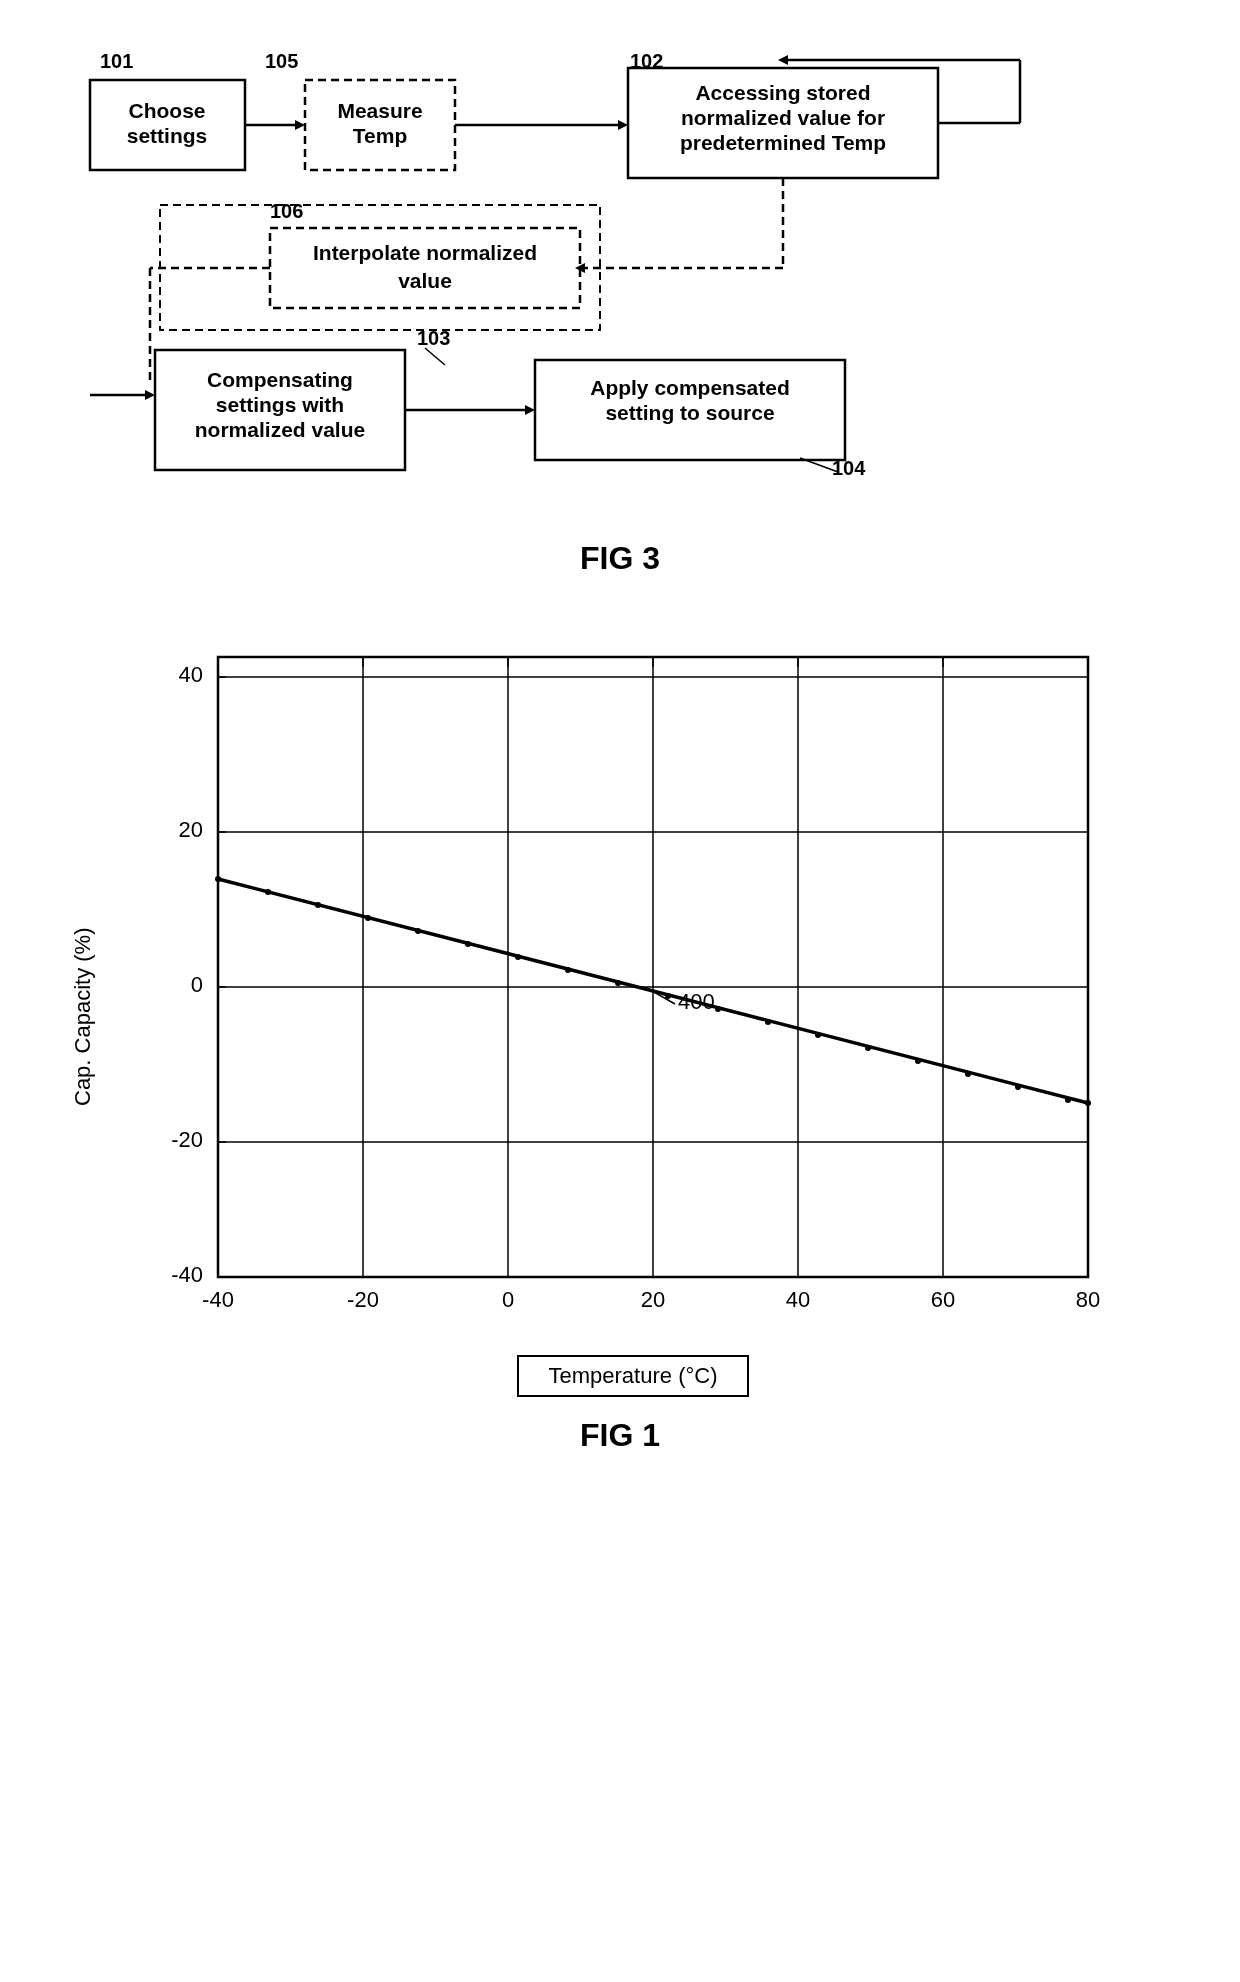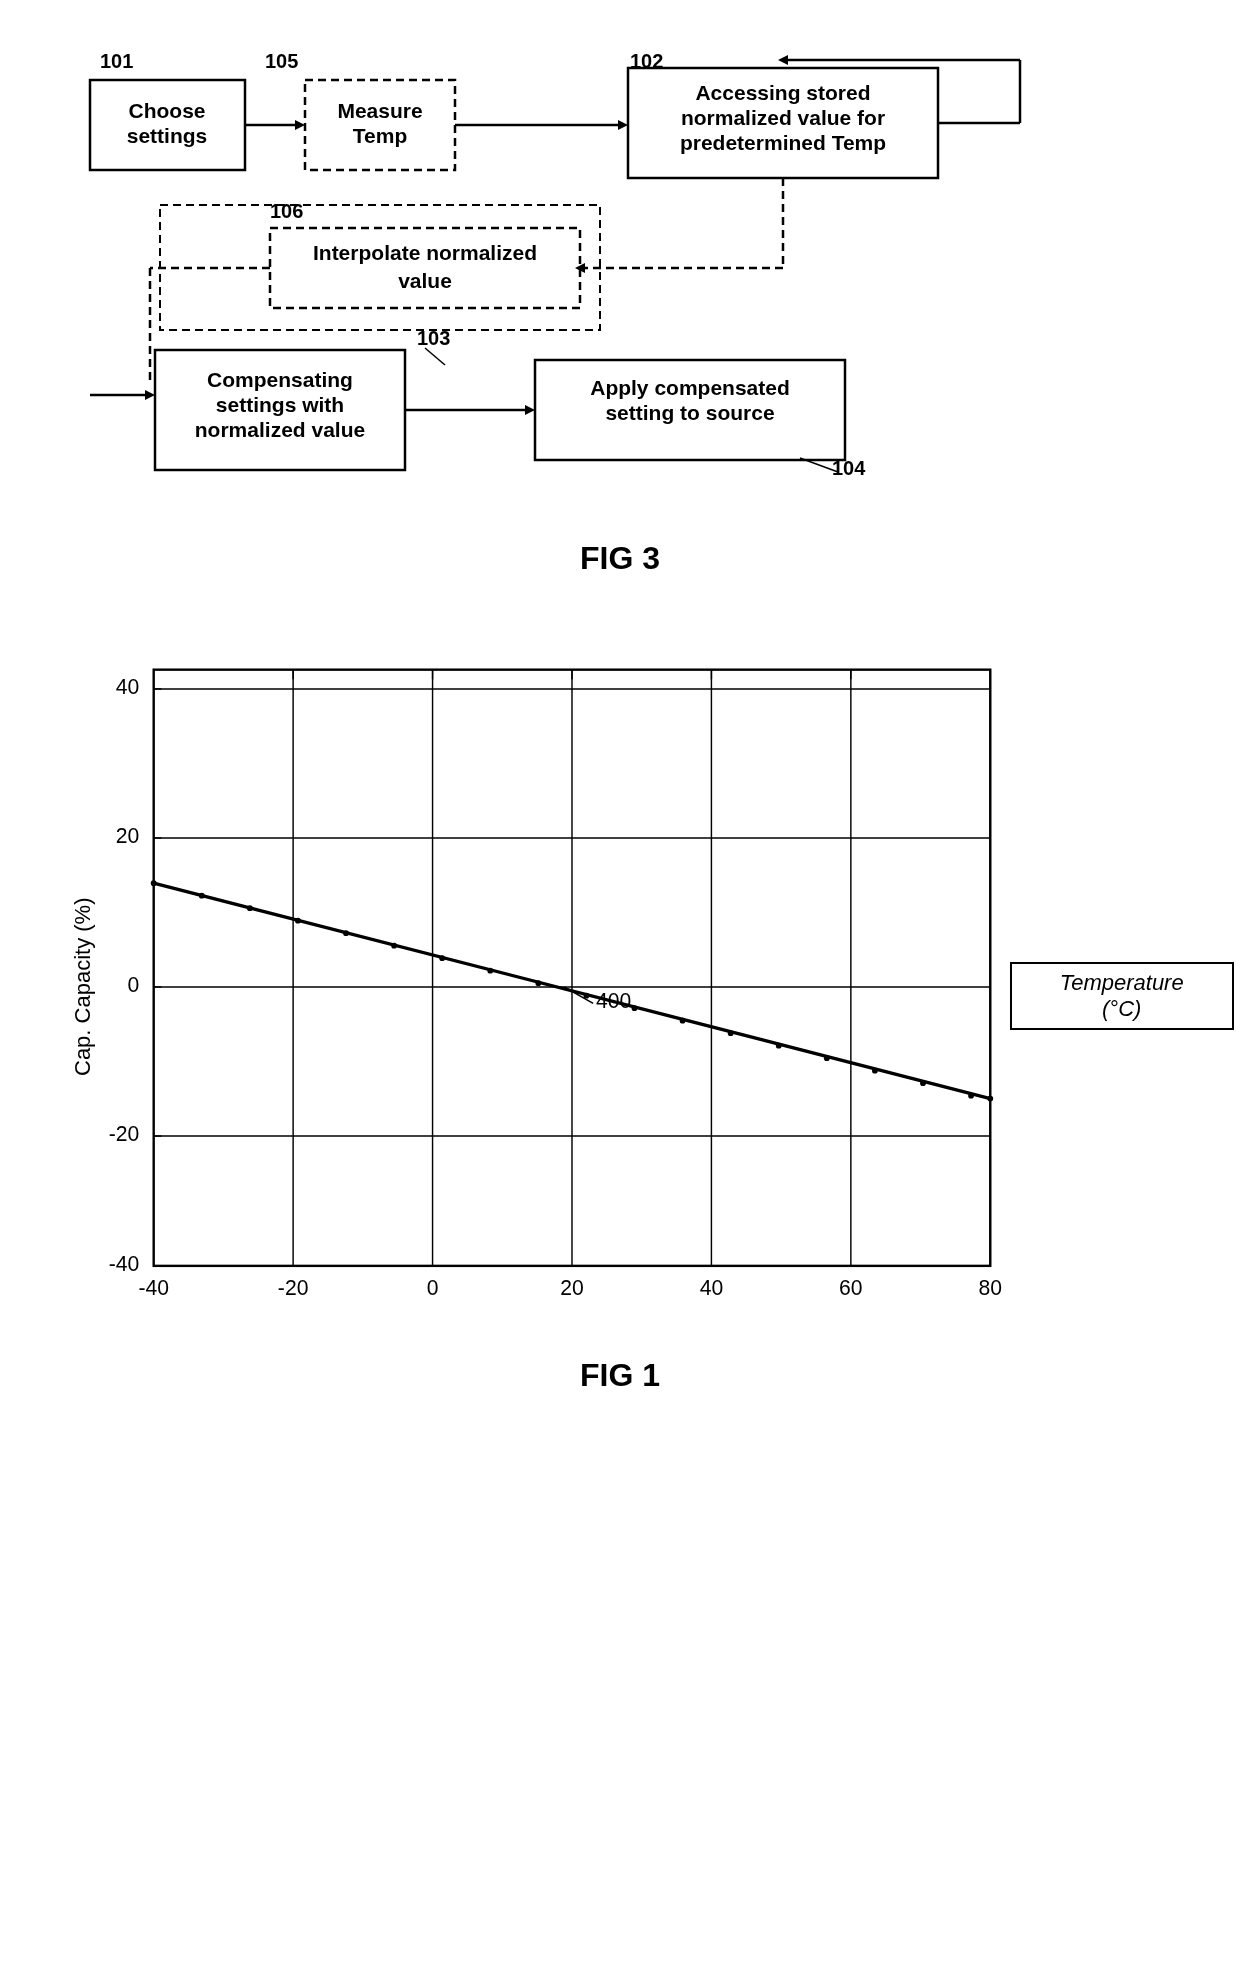--- a/index.html
+++ b/index.html
@@ -56,40 +56,39 @@
       flex: 0 0 auto;
       display: flex;
       align-items: center;
       justify-content: center;
       white-space: nowrap;
     }
 
     .chart-area {
       flex: 1;
       display: flex;
-      flex-direction: row;
+      flex-direction: column;
       align-items: center;
     }
 
     .x-axis-label {
       text-align: center;
       font-size: 22px;
       margin-top: 8px;
       border: 2px solid #000;
       padding: 6px 30px;
       display: inline-block;
       background: #fff;
       align-self: center;
     }
 
     .x-label-container {
       display: flex;
       justify-content: center;
       margin-top: 10px;
-      font-style: italic;
     }
   </style>
 </head>
 <body>
 
 <div class="fig3-container">
   <div class="fig3-svg-container">
     <svg viewBox="0 0 1100 480" width="1100" height="480" xmlns="http://www.w3.org/2000/svg" style="display:block;margin:0 auto;">
 
       <text x="30" y="28" font-size="20" fill="#000" font-family="Arial">101</text>

